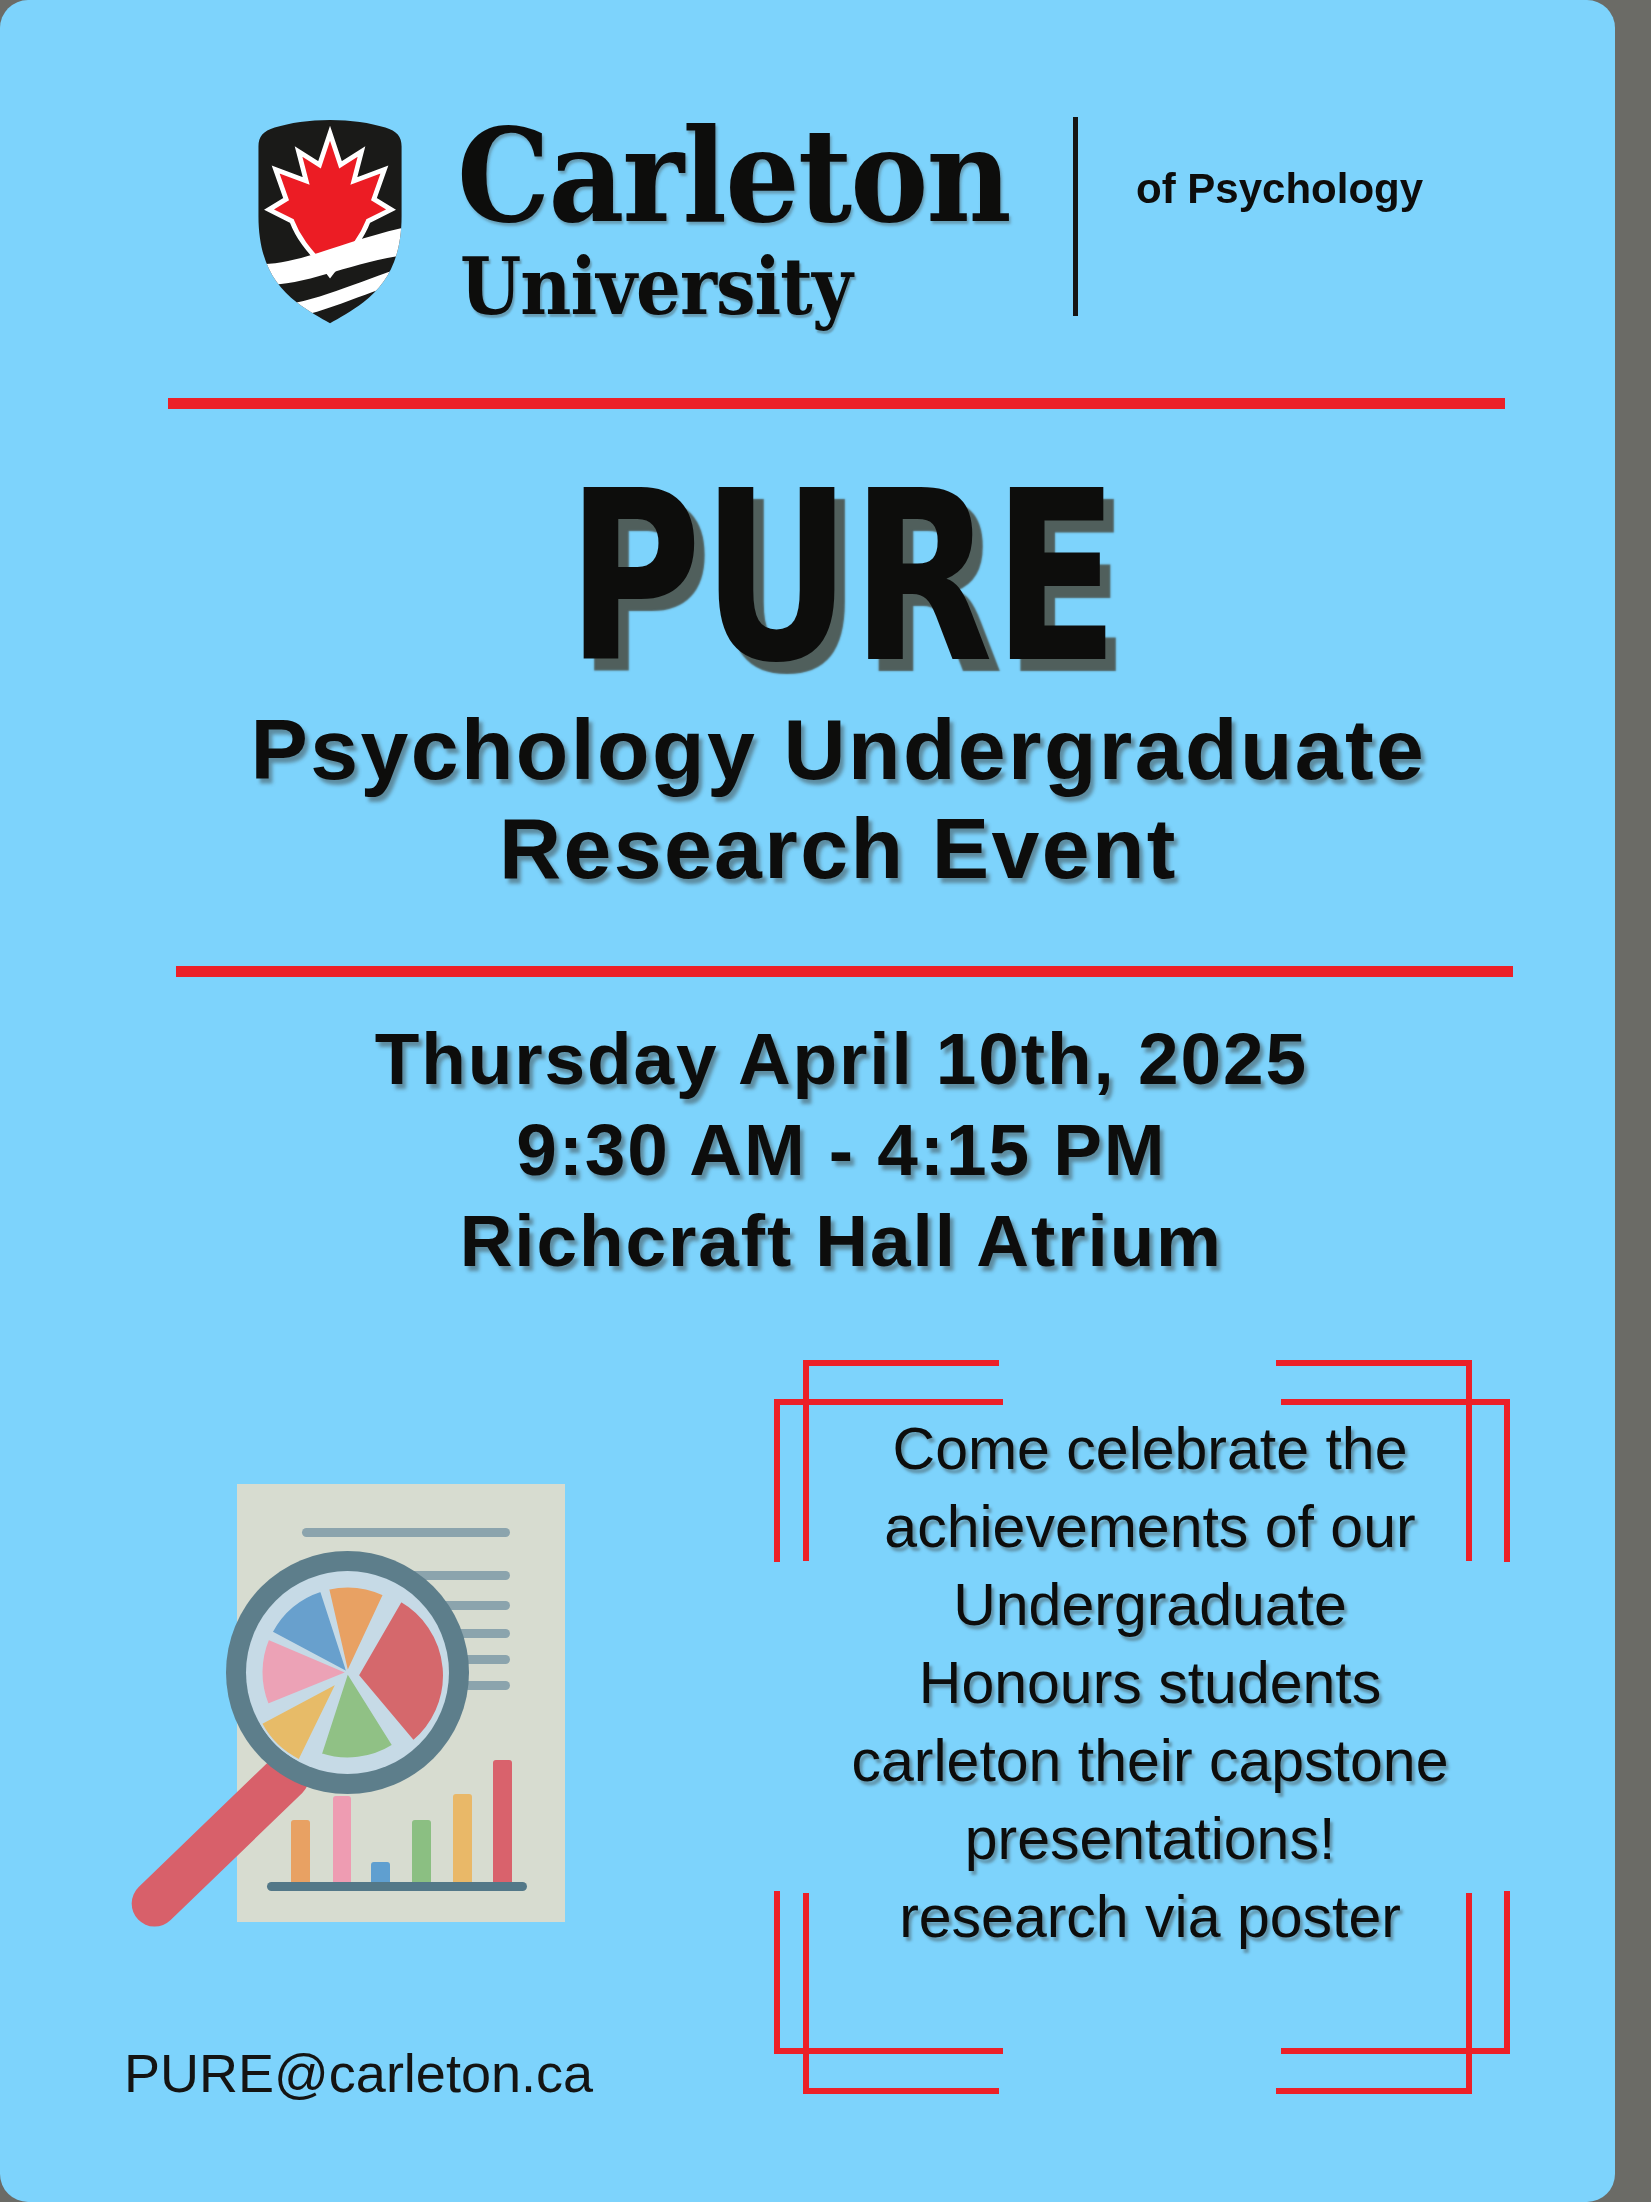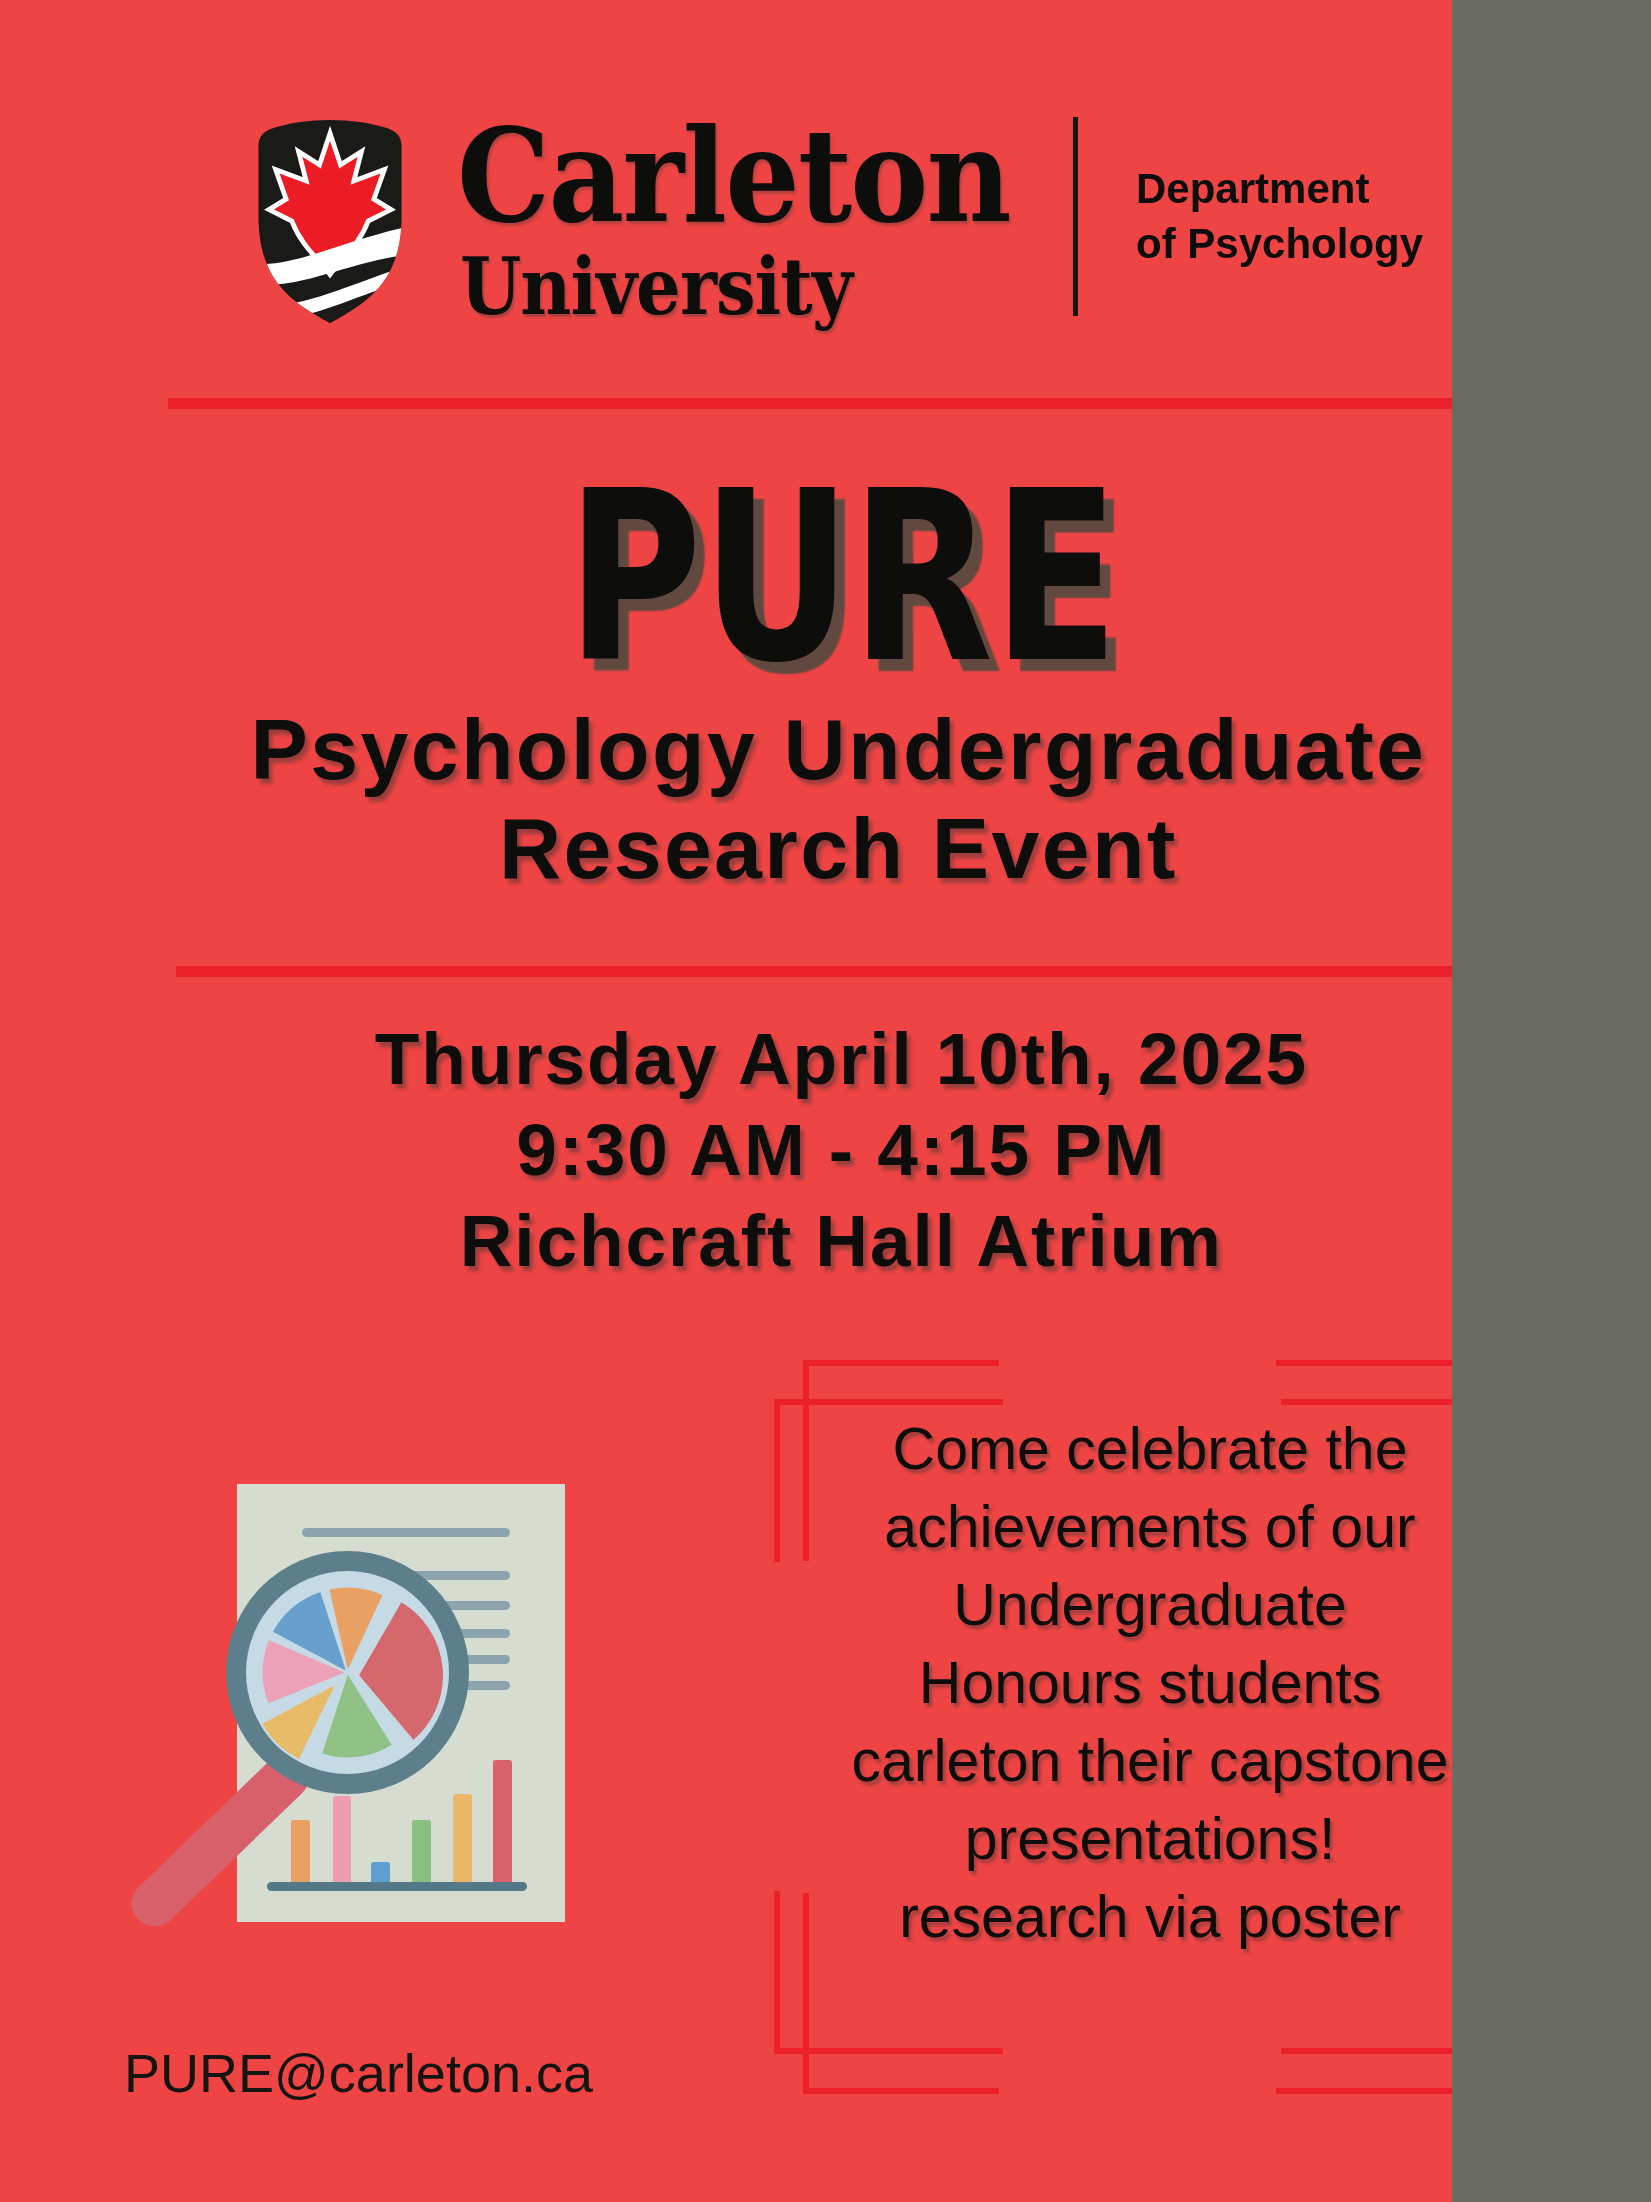--- a/index.html
+++ b/index.html
@@ -1,21 +1,21 @@
 <!DOCTYPE html>
 <html><head>
 <meta charset="utf-8">
 <title>PURE Poster</title>
 <style>
   * { margin:0; padding:0; box-sizing:border-box; }
   html,body { background:#6b6b66; }
   .poster {
-    position:relative; width:1452px; height:2202px;
-    background:#ef4444; overflow:hidden;
-    font-family:"Liberation Sans", sans-serif; color:#0d0d0c;
+    position:relative; width:1615px; height:2202px;
+    background:#7dd3fc; overflow:hidden;
+    font-family:"Liberation Sans", sans-serif; color:#0d0d0c;border-radius:28px;
   }
   .abs { position:absolute; }
 
   
   .shield { left:244px; top:118px; width:173px; height:208px; }
   .wm-line1 {
     left:457px; top:111px; font-family:"DejaVu Serif", serif; font-weight:700;
     font-size:130px; line-height:1; letter-spacing:-1.9px;
     transform:scaleX(.90); transform-origin:left top;
     text-shadow:1.9px 2.9px 2.9px rgba(60,60,55,.35); white-space:nowrap;
@@ -114,21 +114,20 @@
       <path transform="translate(90,16)" d="M0,0 L11,33 L33,19 L25,50 L57,38 L46,69 L64,80 L40,92 C30,118 12,132 0,148 C-12,132 -30,118 -40,92 L-64,80 L-46,69 L-57,38 L-25,50 L-33,19 L-11,33 Z" fill="#ec1c24" stroke="#ffffff" stroke-width="5" stroke-linejoin="miter"></path>
       <path d="M0,152 C50,160 100,128 181,112 L181,142 C106,150 60,182 0,174 Z" fill="#ffffff"></path>
       <path d="M0,196 C60,204 112,172 181,152 L181,168 C122,182 74,214 0,216 Z" fill="#ffffff"></path>
     </g>
   </svg>
 
   <div class="abs wm-line1">Carleton</div>
   <div class="abs wm-line2">University</div>
   <div class="abs logo-divider"></div>
   <div class="abs dept">
-    <div>Department</div>
     <div>of Psychology</div>
   </div>
 
   <div class="abs rule rule1"></div>
   <div class="abs rule rule2"></div>
 
   <div class="abs pure">
     <span>PURE</span>
   </div>
   <div class="abs subtitle">

